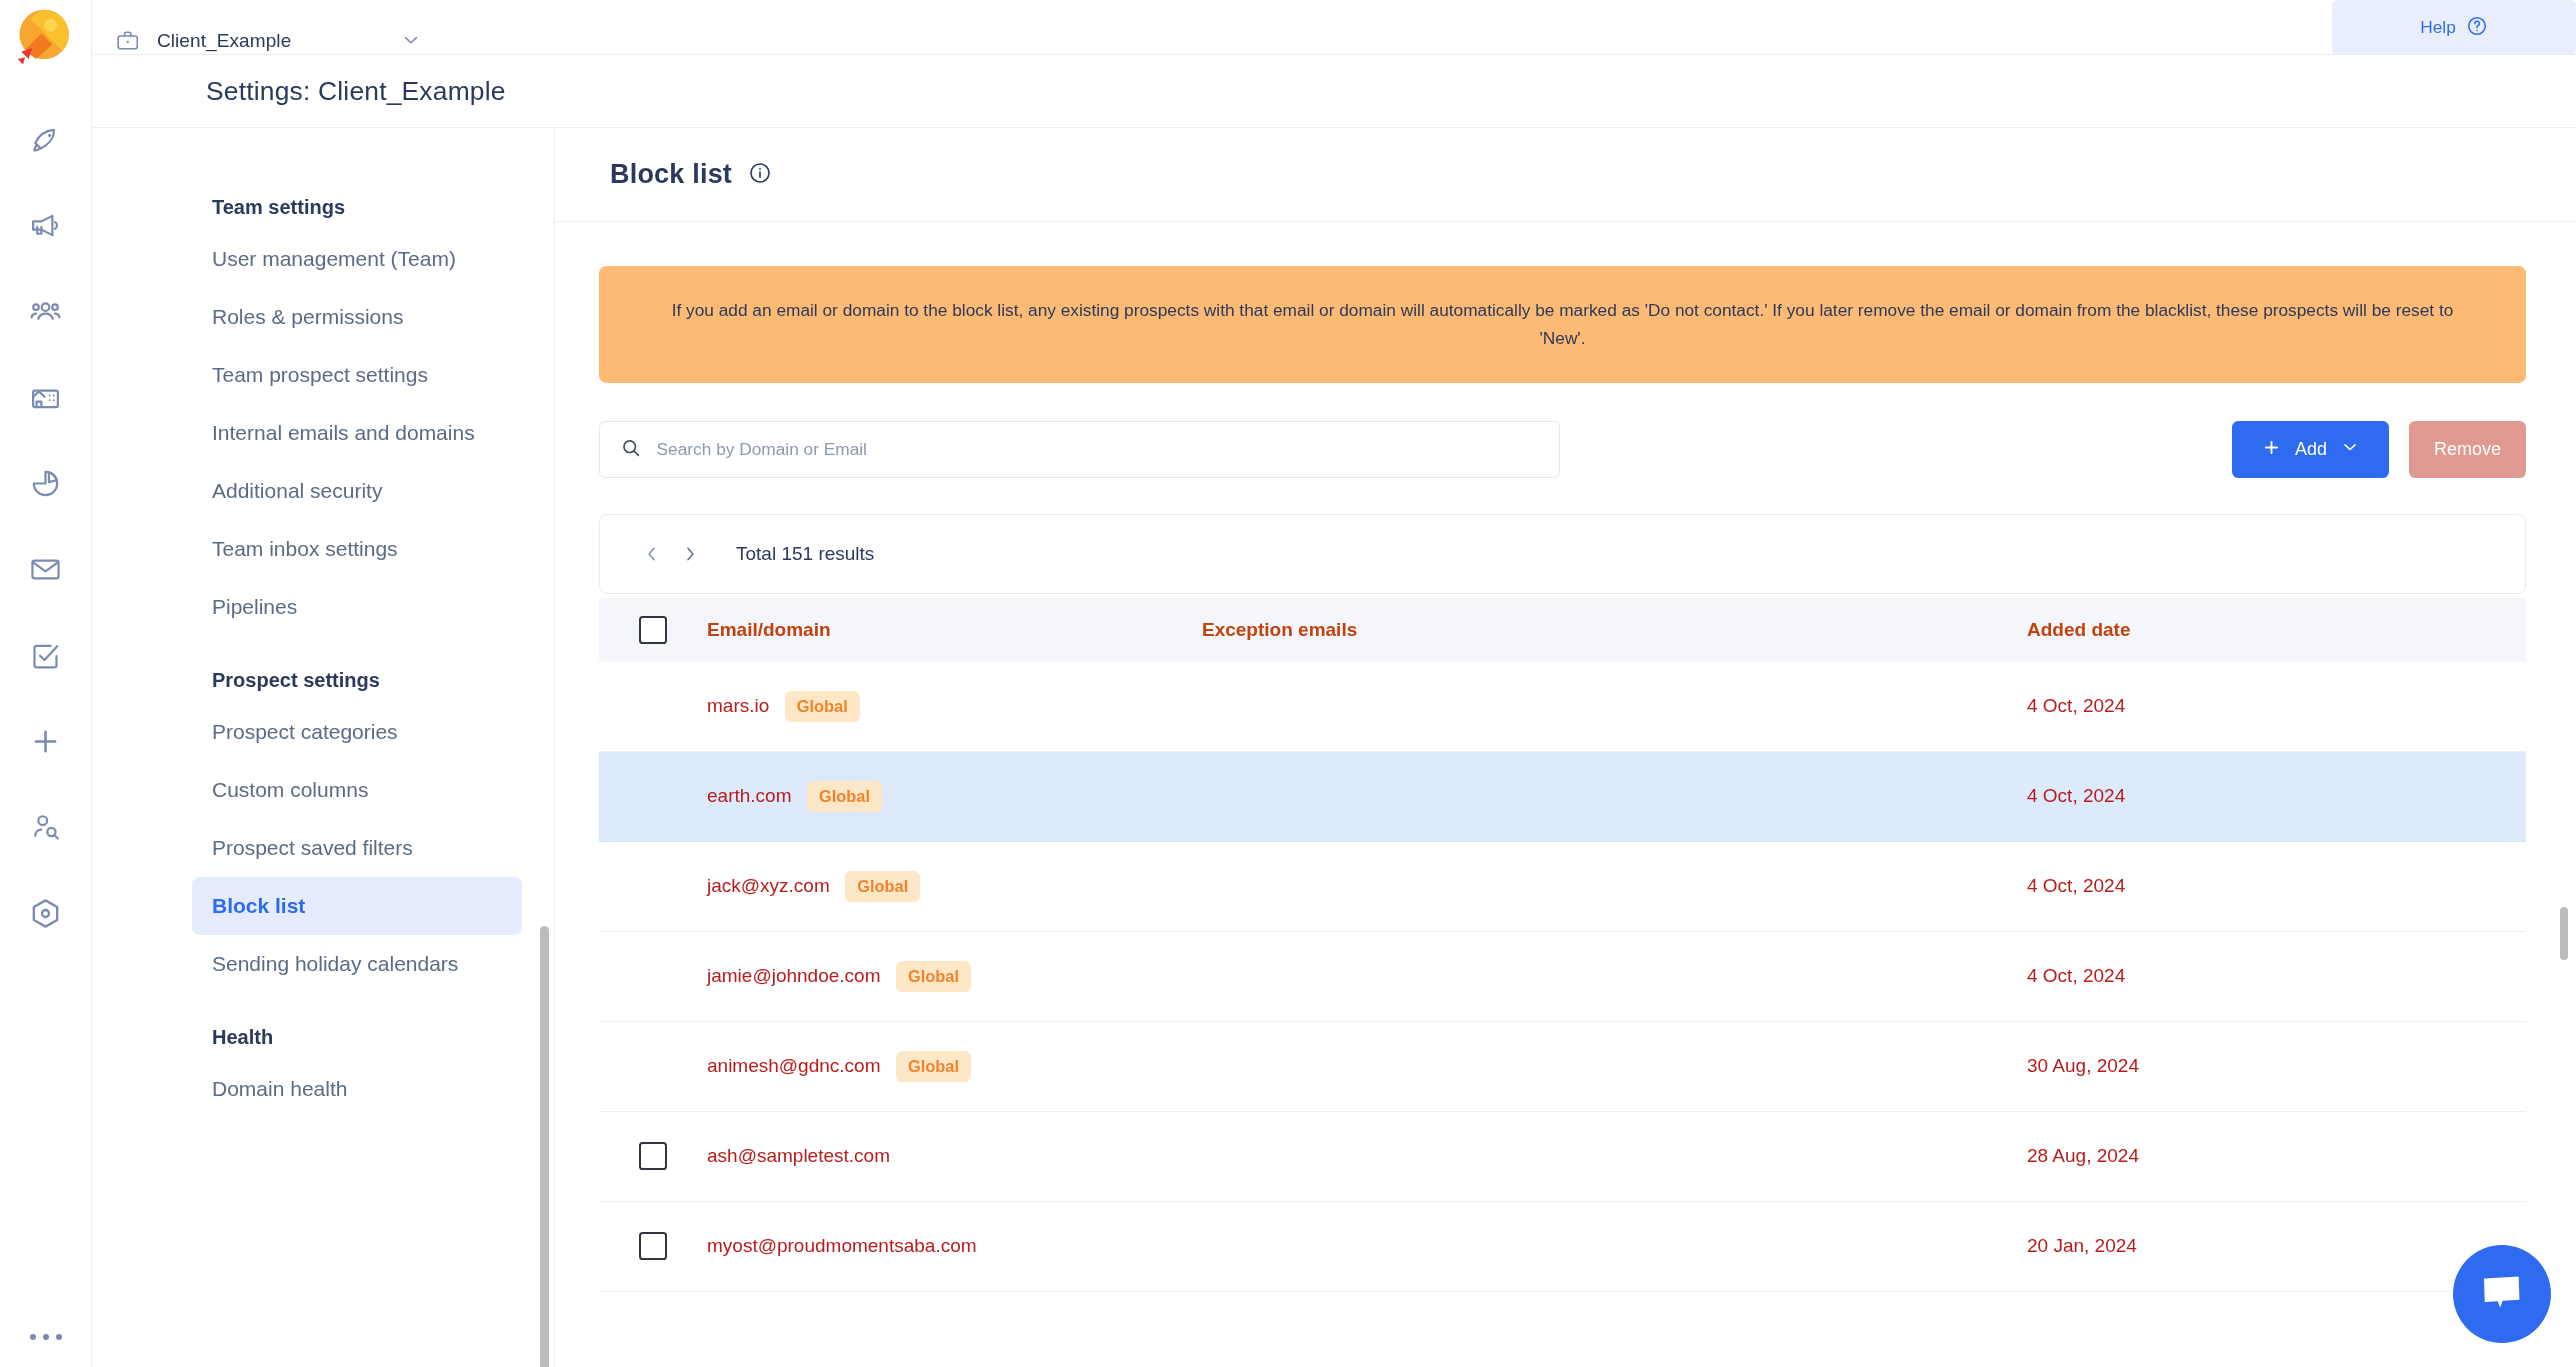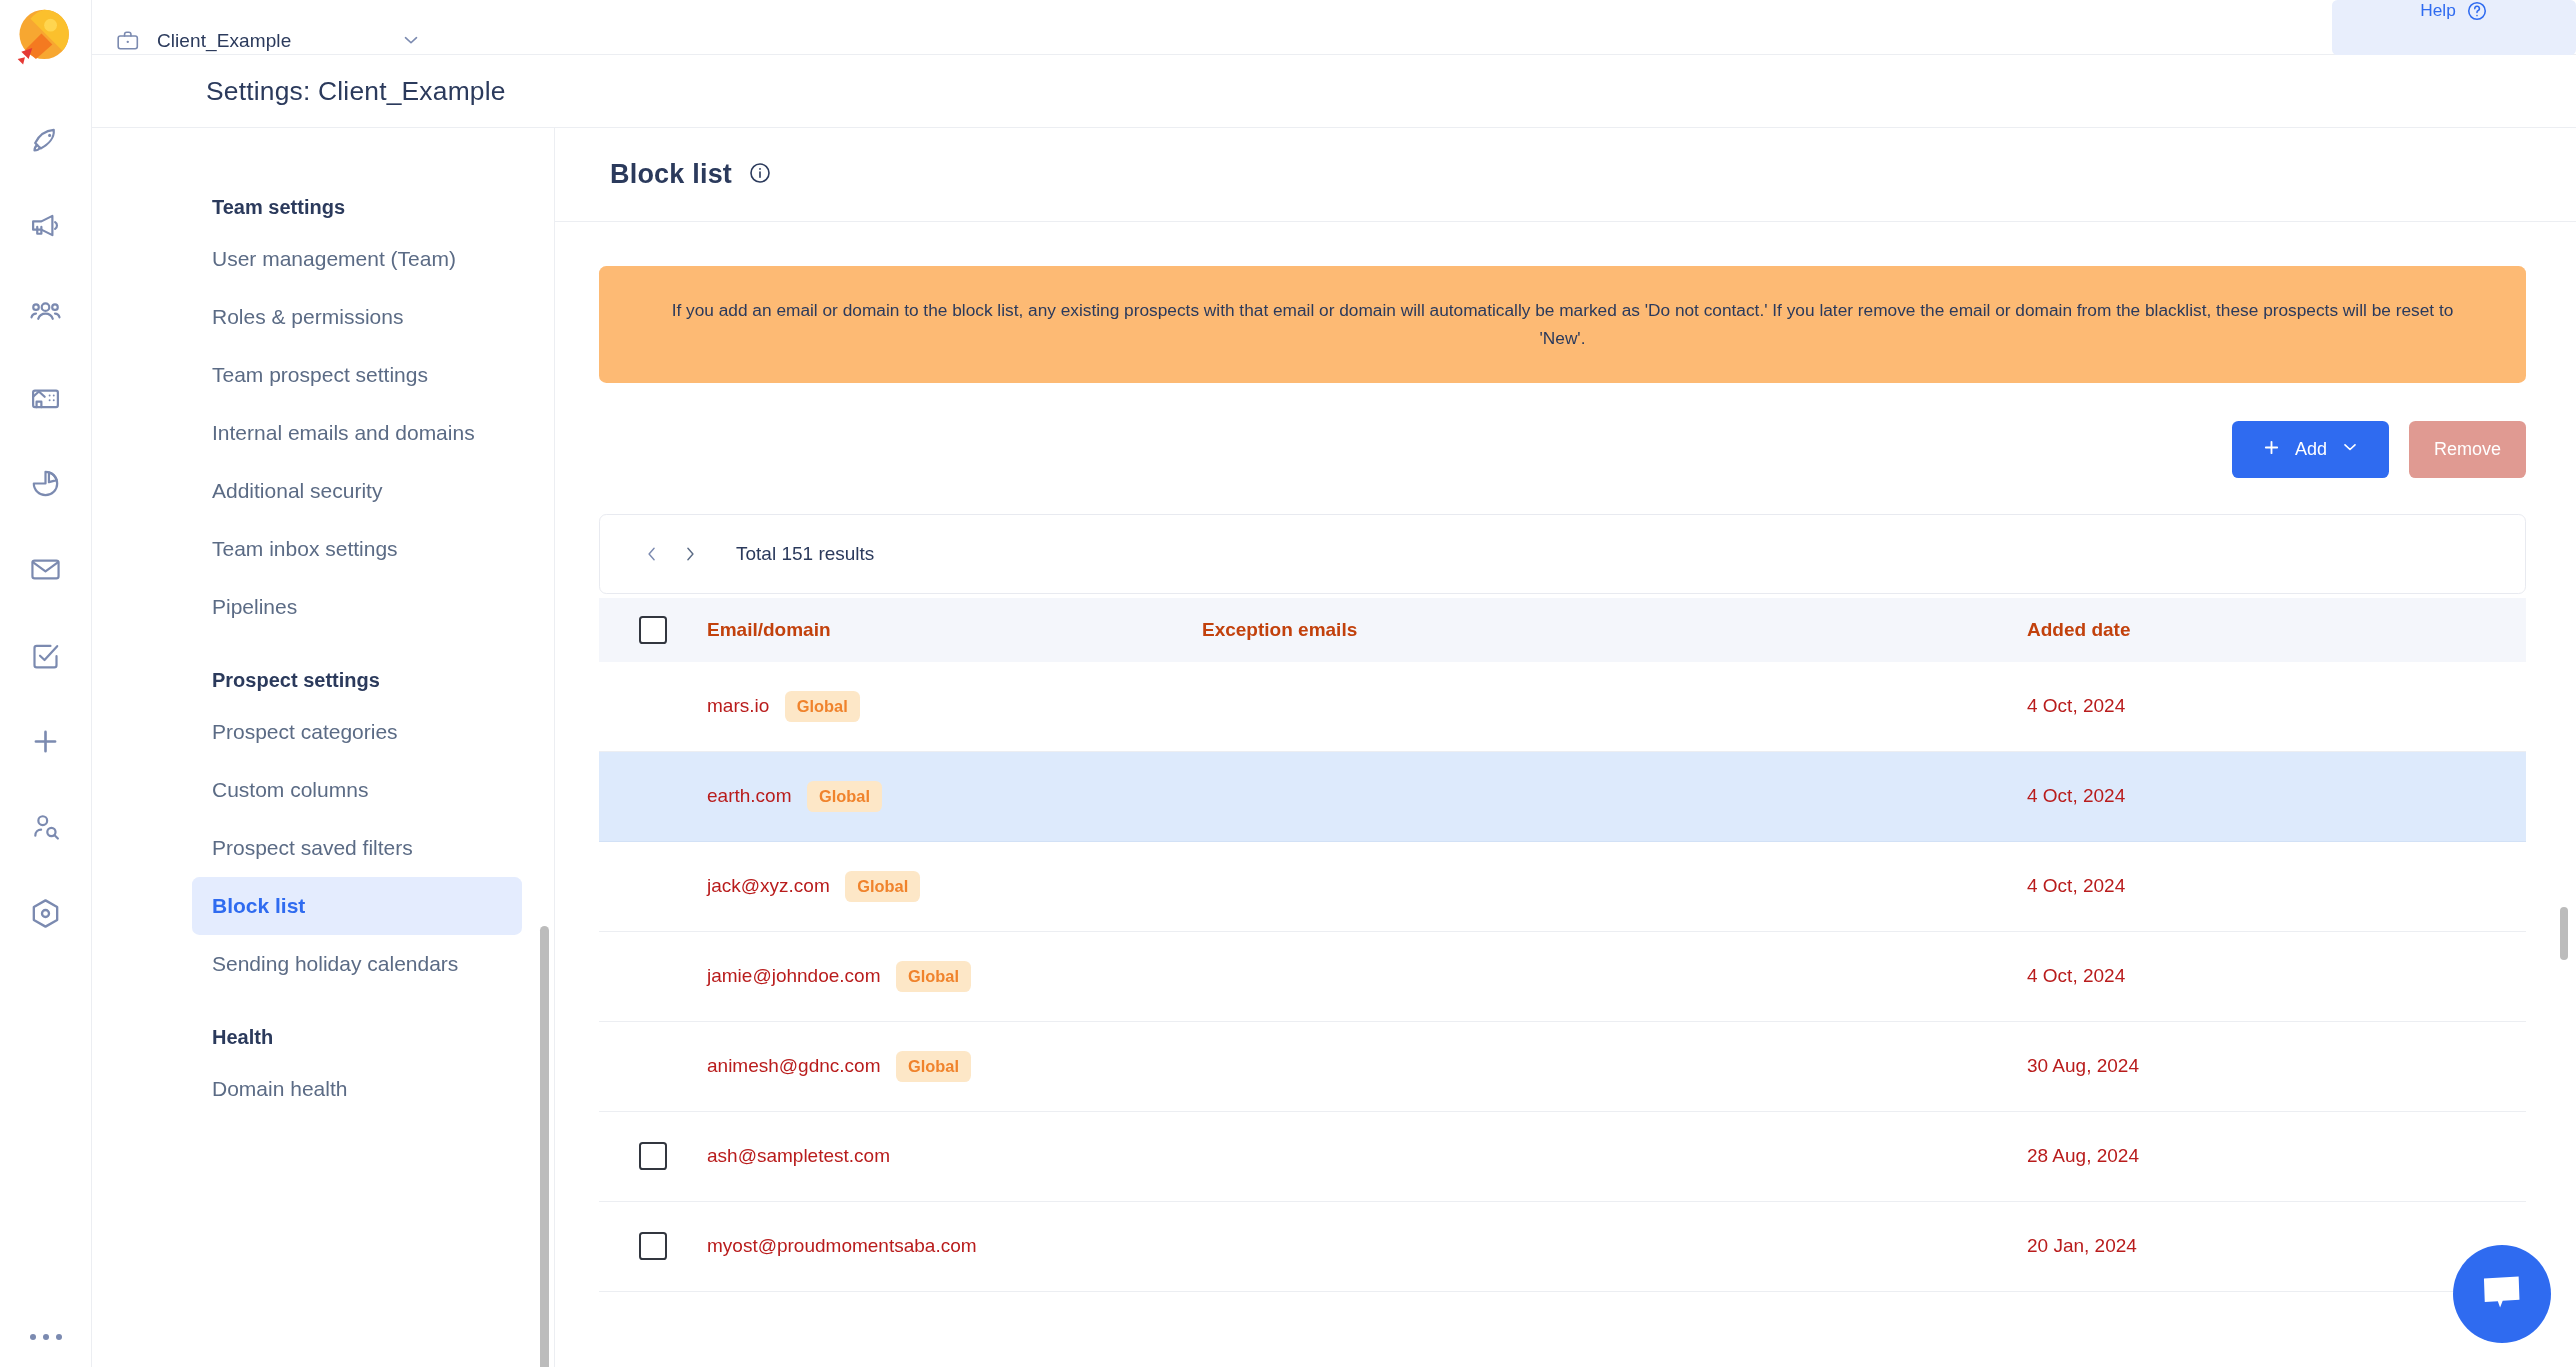--- a/index.html
+++ b/index.html
@@ -43,21 +43,21 @@
   }
   .wsel { display: flex; align-items: center; gap: 0; padding-left: 23px; cursor: pointer; margin-top: 28px; }
   .wsel .bag { width: 25.5px; height: 25.5px; display: block; }
   .wsel .wname {
     font-size: 19px; color: #2b3a5c; margin-left: 16.4px; letter-spacing: 0.1px;
   }
   .wsel .chev { margin-left: 109px; display: block; }
   .helpbtn {
     position: absolute; right: 0; top: 0; height: 55px; width: 244px;
     background: #e8eefc; border-radius: 5.5px;
-    display: flex; align-items: flex-start; justify-content: center; gap: 10px;
+    display: flex; align-items: center; justify-content: center; gap: 10px;
     cursor: pointer;
   }
   .helpbtn .htxt { font-size: 17.3px; color: #2f6bf0; }
 
   
   .settings-head {
     height: 73px; flex: 0 0 73px; display: flex; align-items: center;
     padding-left: 114px; border-bottom: 0.9px solid #eceef2; background: #fff;
   }
   .settings-head .title { font-size: 26.4px; color: #2b3a5c; letter-spacing: 0.2px; }
@@ -343,20 +343,29 @@
               <circle cx="12" cy="7.9" r=".95" fill="#2b3a5c" stroke="none"></circle>
             </svg>
           </span>
         </div>
 
         <div class="main-body">
 
           <div class="notice">If you add an email or domain to the block list, any existing prospects with that email or domain will automatically be marked as 'Do not contact.' If you later remove the email or domain from the blacklist, these prospects will be reset to 'New'.</div>
 
           <div class="toolbar">
+            <div class="searchbox">
+              <span>
+                <svg width="22" height="22" viewBox="0 0 24 24" fill="none" stroke="#3d4a63" stroke-width="1.8" stroke-linecap="round">
+                  <circle cx="10.6" cy="10.6" r="6.3"></circle>
+                  <path d="M15.3 15.3 L20 20"></path>
+                </svg>
+              </span>
+              <input type="text" placeholder="Search by Domain or Email" style="">
+            </div>
             <div class="tb-spacer"></div>
             <div class="btn-add">
               <span>
                 <svg width="21" height="21" viewBox="0 0 24 24" fill="none" stroke="#ffffff" stroke-width="2.1" stroke-linecap="round">
                   <path d="M12 5.5v13M5.5 12h13"></path>
                 </svg>
               </span>
               <span>Add</span>
               <span>
                 <svg width="20" height="20" viewBox="0 0 24 24" fill="none" stroke="#ffffff" stroke-width="2" stroke-linecap="round" stroke-linejoin="round">

